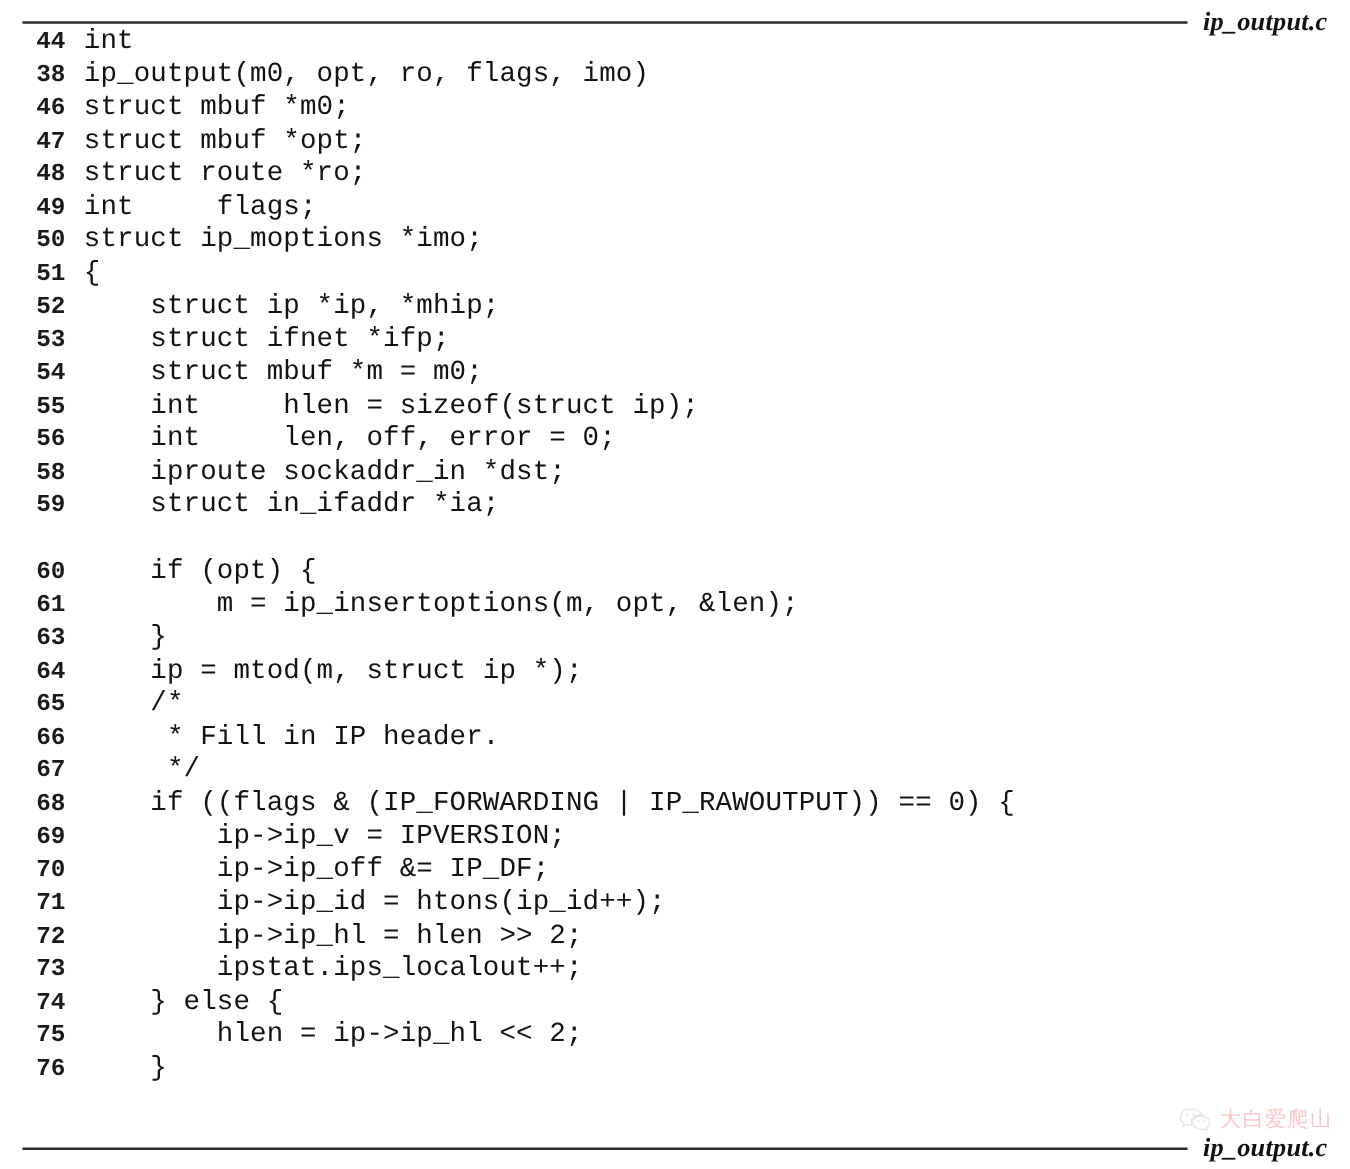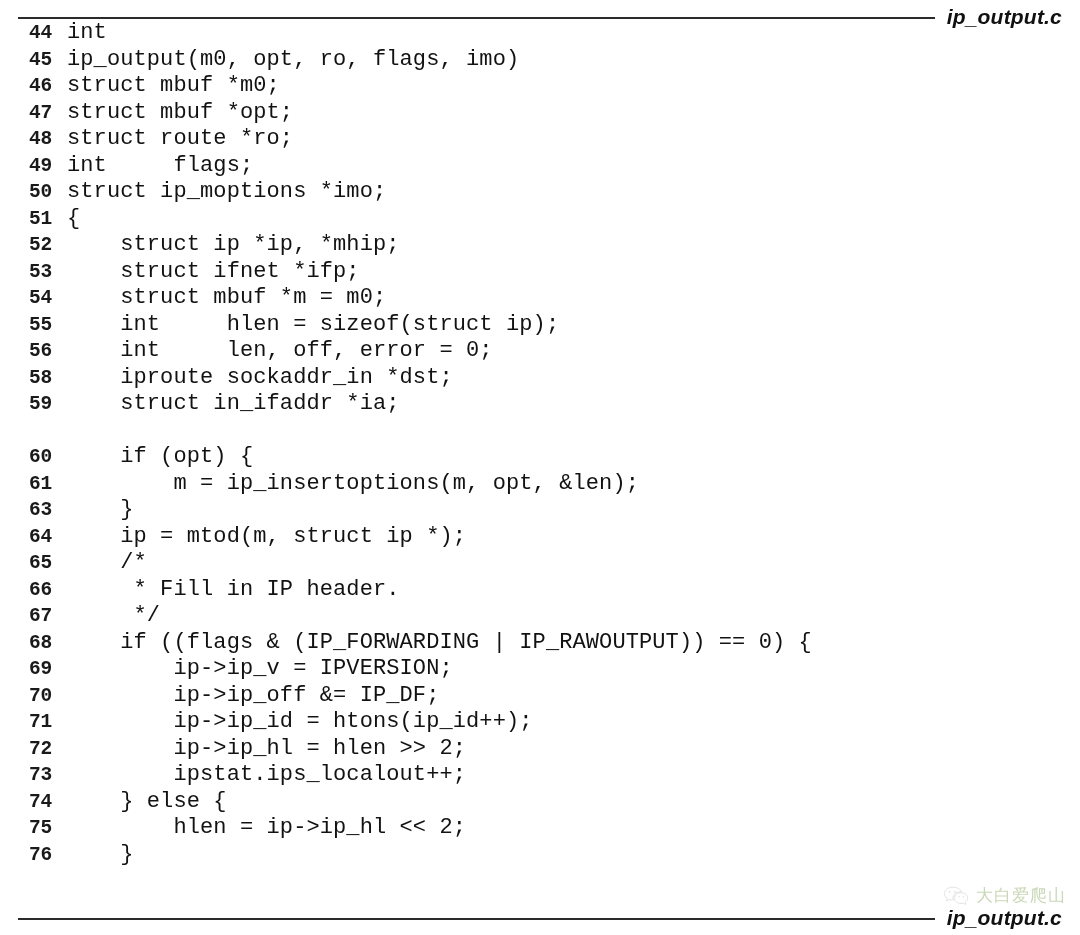--- a/index.html
+++ b/index.html
@@ -40,21 +40,21 @@
 
   .runner .rule {
     flex: 1 1 auto;
     height: 0;
     border-top: 2px solid #2b2b2b;
     position: relative;
     top: 1px;
   }
   .runner .fname {
     flex: 0 0 auto;
-    font-family: Liberation Sans, sans-serif;
+    font-family: Liberation Serif, serif;
     font-weight: bold;
     font-style: italic;
     font-size: 21px;
     letter-spacing: 0.2px;
     color: #111111;
     white-space: nowrap;
     padding-left: 2px;
   }
 
   
@@ -102,38 +102,38 @@
     display: flex;
     align-items: center;
     gap: 7px;
     opacity: 0.30;
     pointer-events: none;
   }
   .watermark .wm-icon svg { display: block; }
   .watermark .wm-text {
     font-family: "DejaVu Sans", "Liberation Sans", sans-serif;
     font-size: 17px;
-    color: #4d7c0f;
+    color: #ef4444;
     white-space: nowrap;
     letter-spacing: 1px;
   }
 </style>
 </head>
 <body>
 
 <div class="page">
 
   <div class="runner runner-head">
     <div class="rule"></div>
     <div class="fname">ip_output.c</div>
   </div>
 
   <div class="listing" id="listing">
       <div class="code-line"><span class="lineno">44</span><span class="codetext">int</span></div>
-      <div class="code-line"><span class="lineno">45</span><span class="codetext">ip_output(m0, opt, ro, flags, imo)</span></div>
+      <div class="code-line"><span class="lineno">38</span><span class="codetext">ip_output(m0, opt, ro, flags, imo)</span></div>
       <div class="code-line"><span class="lineno">46</span><span class="codetext">struct mbuf *m0;</span></div>
       <div class="code-line"><span class="lineno">47</span><span class="codetext">struct mbuf *opt;</span></div>
       <div class="code-line"><span class="lineno">48</span><span class="codetext">struct route *ro;</span></div>
       <div class="code-line"><span class="lineno">49</span><span class="codetext">int     flags;</span></div>
       <div class="code-line"><span class="lineno">50</span><span class="codetext">struct ip_moptions *imo;</span></div>
       <div class="code-line"><span class="lineno">51</span><span class="codetext">{</span></div>
       <div class="code-line"><span class="lineno">52</span><span class="codetext">    struct ip *ip, *mhip;</span></div>
       <div class="code-line"><span class="lineno">53</span><span class="codetext">    struct ifnet *ifp;</span></div>
       <div class="code-line"><span class="lineno">54</span><span class="codetext">    struct mbuf *m = m0;</span></div>
       <div class="code-line"><span class="lineno">55</span><span class="codetext">    int     hlen = sizeof(struct ip);</span></div>

